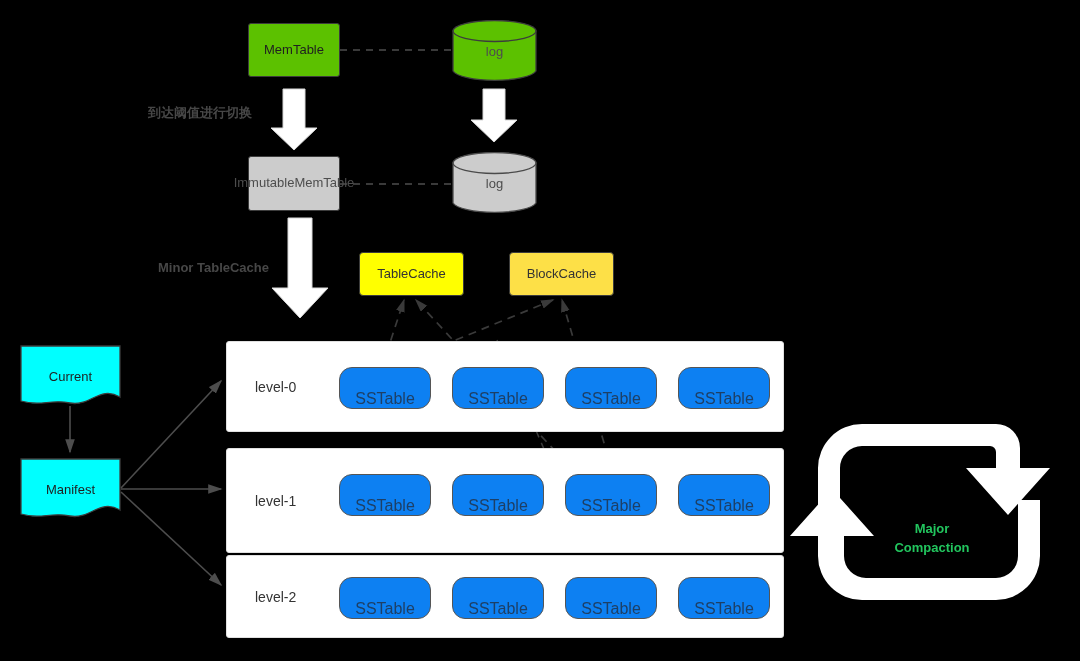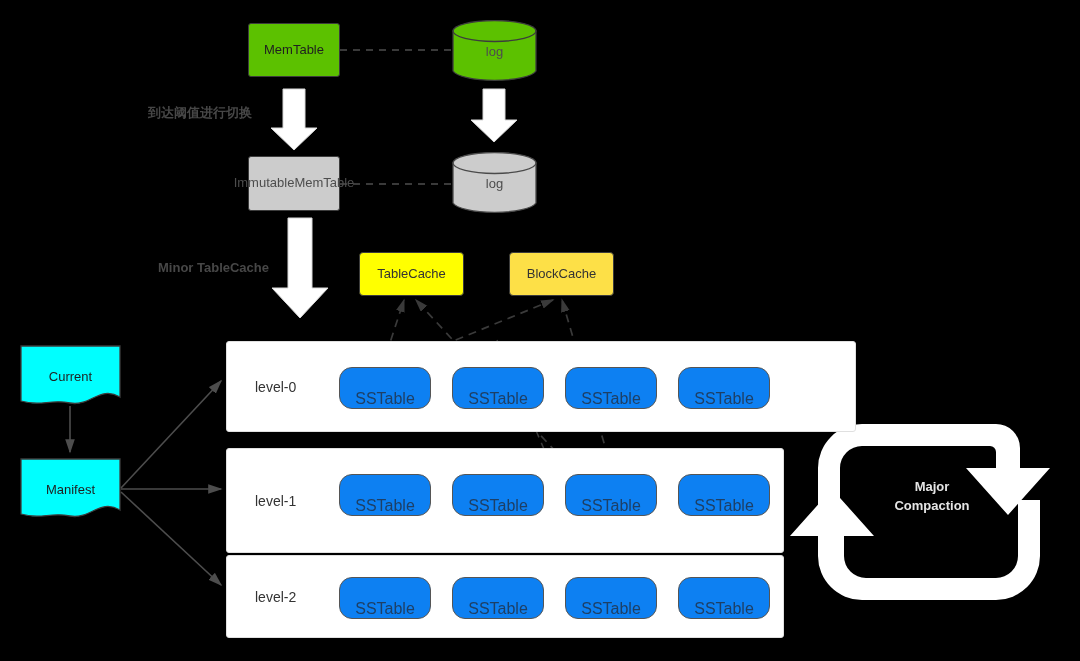--- a/index.html
+++ b/index.html
@@ -115,23 +115,24 @@
     white-space: nowrap;
   }
   .cjk-label { font-size: 13px; letter-spacing: 0px; }
   .minor-label { font-size: 13px; }
 
   .major-label {
     position: absolute;
     text-align: center;
     font-size: 13px;
     font-weight: bold;
-    color: #e5e5e5;
+    color: #22c55e;
     line-height: 1.45;
     width: 120px;
+    margin-top: 42px;
   }
 </style>
 </head>
 <body>
 
 <div id="canvas">
 
   <svg class="layer" viewBox="0 0 1080 661">
     <defs>
       <marker id="thinArrow" markerWidth="9" markerHeight="9" refX="8" refY="3" orient="auto" markerUnits="strokeWidth">
@@ -276,21 +277,21 @@
     <div class="doc-label" style="top:24px;">Manifest</div>
   </div>
 
   <div class="doc-shape" style="left:20px; top:345px; width:101px; height:64px;">
     <svg width="101" height="64" viewBox="0 0 101 64">
       <path d="M1,1 L100,1 L100,52 C80,40 70,62 50,58 C30,54 20,62 1,56 Z" fill="#00FFFF" stroke="#3c3c3c" stroke-width="1.3"></path>
     </svg>
     <div class="doc-label" style="top:24px;">Current</div>
   </div>
 
-  <div class="level-row" style="left:226px; top:341px; width:630px; height:91px;padding-left:39px;">
+  <div class="level-row" style="left:226px; top:341px; width:558px; height:91px;padding-left:39px;">
     <div class="level-label">level-0</div>
     <div class="sstable" style="left:112px; top:25px; width:92px; height:42px;">
       <span>SSTable</span>
     </div>
     <div class="sstable" style="left:225px; top:25px; width:92px; height:42px;">
       <span>SSTable</span>
     </div>
     <div class="sstable" style="left:338px; top:25px; width:92px; height:42px;">
       <span>SSTable</span>
     </div>

